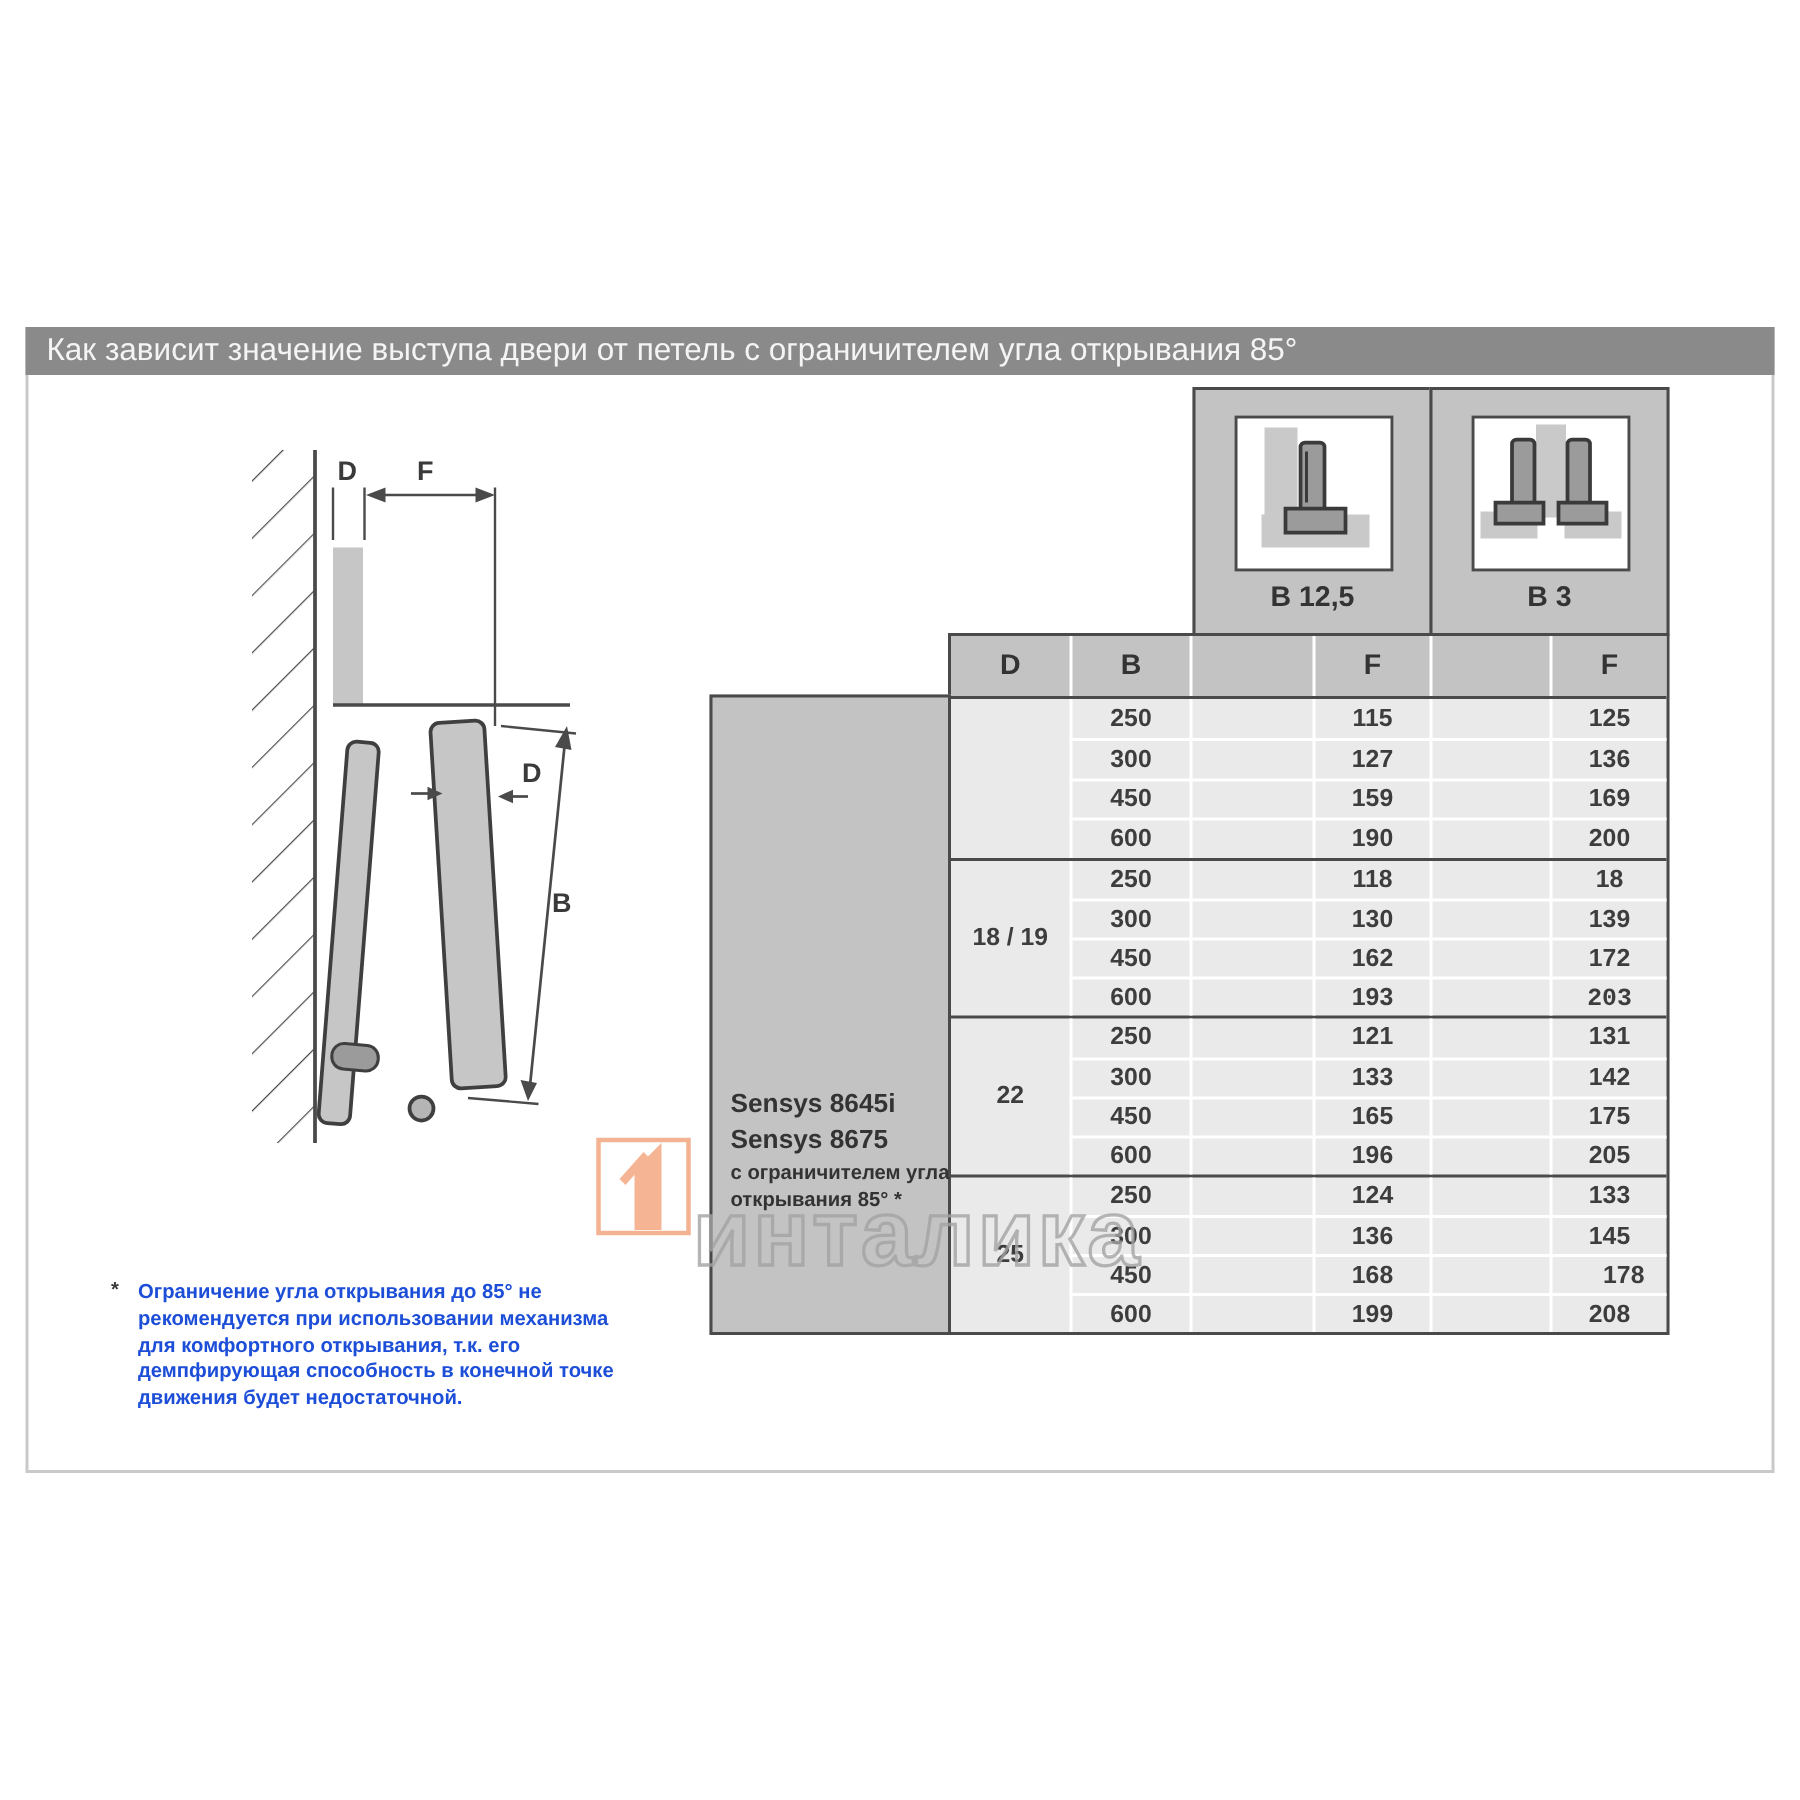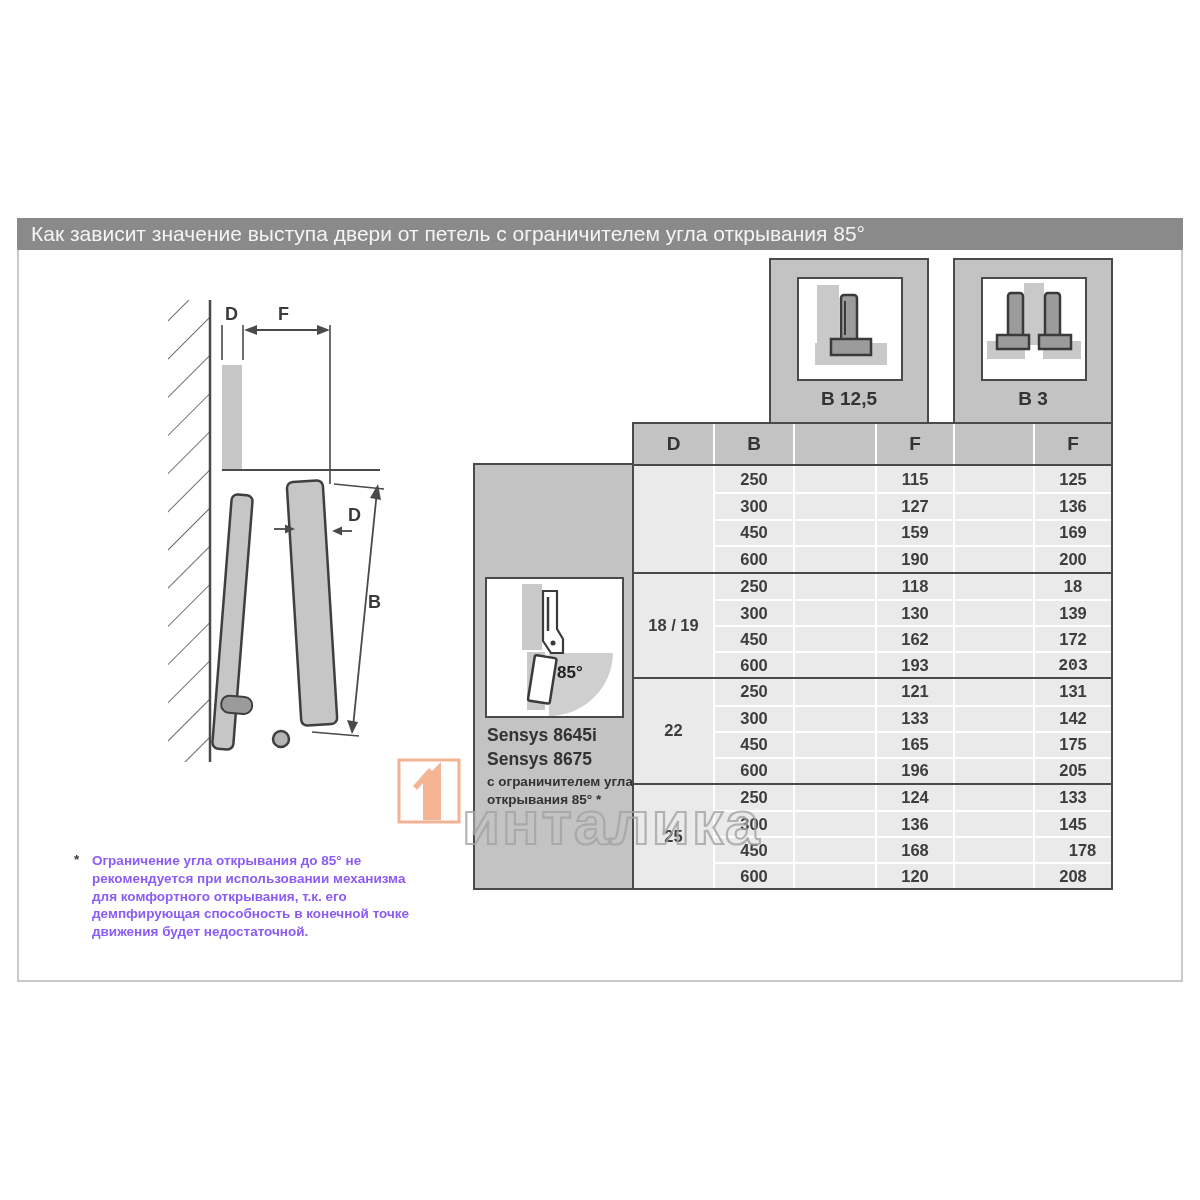--- a/index.html
+++ b/index.html
@@ -10,21 +10,21 @@
                border:2px solid #c9c9c9;background:#fff;box-sizing:border-box;}
   .title-bar{position:absolute;left:17px;top:218px;width:1166px;height:32px;background:#8a8a8a;
              color:#f4f4f4;font-size:21px;line-height:32px;padding-left:14px;box-sizing:border-box;
              white-space:nowrap;z-index:3;}
   
   .diagram{position:absolute;left:158px;top:292px;z-index:2;}
   .dim-label{font-size:18px;font-weight:bold;fill:#3a3a3a;font-family:"Liberation Sans",sans-serif;}
   
   .opt-box{position:absolute;width:160px;height:166px;background:#c3c3c3;border:2px solid #4a4a4a;
            box-sizing:border-box;z-index:2;}
-  .opt-box.first{left:769px;top:258px;}
+  .opt-box.first{left:795px;top:258px;}
   .opt-box.second{left:953px;top:258px;}
   .opt-inner{position:absolute;left:26px;top:17px;width:106px;height:104px;background:#fff;
              border:2px solid #4a4a4a;box-sizing:border-box;}
   .opt-label{position:absolute;left:0;top:128px;width:100%;text-align:center;font-size:19px;
              font-weight:bold;color:#333;}
   
   .spec-table{position:absolute;left:632px;top:422px;width:481px;height:468px;
               border:2px solid #4a4a4a;background:#eaeaea;box-sizing:border-box;z-index:2;}
   .thead{display:grid;grid-template-columns:79px 80px 82px 78px 80px 78px;height:42px;
          background:#c3c3c3;border-bottom:2px solid #4a4a4a;box-sizing:border-box;}
@@ -45,21 +45,21 @@
   .side-hinge-box{position:absolute;left:10px;top:112px;width:139px;height:141px;background:#fff;
                   border:2px solid #4a4a4a;box-sizing:border-box;}
   .side-angle{position:absolute;left:70px;top:84px;font-size:17px;font-weight:bold;color:#222;}
   .side-line{position:absolute;left:12px;white-space:nowrap;color:#333;font-weight:bold;}
   .side-line.big{font-size:17.5px;}
   .side-line.small{font-size:13.5px;}
   
   .footnote{position:absolute;left:74px;top:852px;z-index:2;}
   .fn-marker{position:absolute;left:0;top:0;font-size:13.5px;font-weight:bold;color:#3b3b3b;}
   .fn-lines{position:absolute;left:18px;top:0;width:370px;}
-  .fn-line{font-size:13.5px;font-weight:bold;color:#8b5cf6;line-height:17.8px;white-space:nowrap;}
+  .fn-line{font-size:13.5px;font-weight:bold;color:#1d4ed8;line-height:17.8px;white-space:nowrap;}
   
   .watermark{position:absolute;left:396px;top:750px;z-index:60;pointer-events:none;}
   .wm-logo{position:absolute;left:0;top:0;opacity:.85;}
   .wm-text{position:absolute;left:66px;top:4px;font-size:62px;font-weight:bold;letter-spacing:2px;
            color:transparent;-webkit-text-stroke:2.2px #a3a3a3;opacity:.8;white-space:nowrap;margin-top:33px;}
 </style>
 </head>
 <body>
 
 <div class="page">
@@ -237,40 +237,28 @@
           <div class="vcell rowsep" style="grid-area: 2 / 4;">136</div>
           <div class="vcell rowsep" style="grid-area: 2 / 5;"></div>
           <div class="vcell rowsep" style="grid-area: 2 / 6;">145</div>
           <div class="vcell rowsep" style="grid-area: 3 / 2;">450</div>
           <div class="vcell rowsep" style="grid-area: 3 / 3;"></div>
           <div class="vcell rowsep" style="grid-area: 3 / 4;">168</div>
           <div class="vcell rowsep" style="grid-area: 3 / 5;"></div>
           <div class="vcell rowsep" style="grid-area: 3 / 6; padding-left: 19px;">178</div>
           <div class="vcell rowsep" style="grid-area: 4 / 2;">600</div>
           <div class="vcell rowsep" style="grid-area: 4 / 3;"></div>
-          <div class="vcell rowsep" style="grid-area: 4 / 4;">120</div>
+          <div class="vcell rowsep" style="grid-area: 4 / 4;">199</div>
           <div class="vcell rowsep" style="grid-area: 4 / 5;"></div>
           <div class="vcell rowsep" style="grid-area: 4 / 6;">208</div>
         </div>
       </div>
   </div>
 
   <div class="side-panel">
-    <div class="side-hinge-box">
-      <svg width="135" height="137" viewBox="0 0 135 137">
-        <rect x="35" y="5" width="20" height="66" fill="#c9c9c9"></rect>
-        <rect x="40" y="73" width="18" height="58" fill="#c9c9c9"></rect>
-        <path d="M62 74 L126 74 A64 64 0 0 1 62 137 Z" fill="#cfcfcf"></path>
-        <rect x="48" y="76" width="22" height="46" rx="2" fill="#ffffff" stroke="#3a3a3a" stroke-width="2.5" transform="rotate(9 48 76)"></rect>
-        <path d="M56 12 L70 12 L70 50 L76 60 L76 74 L64 74 L56 62 Z" fill="#ffffff" stroke="#3a3a3a" stroke-width="2.2"></path>
-        <line x1="61" y1="18" x2="61" y2="52" stroke="#3a3a3a" stroke-width="2.5"></line>
-        <circle cx="66" cy="64" r="2.5" fill="#3a3a3a"></circle>
-      </svg>
-      <div class="side-angle">85°</div>
-    </div>
     <div class="side-line big" style="top:260px;">Sensys 8645i</div>
     <div class="side-line big" style="top:284px;">Sensys 8675</div>
     <div class="side-line small" style="top:309px;">с ограничителем угла</div>
     <div class="side-line small" style="top:327px;">открывания 85° *</div>
   </div>
 
   <div class="footnote">
     <span class="fn-marker">*</span>
     <div class="fn-lines">
       <div class="fn-line">Ограничение угла открывания до 85° не</div>

